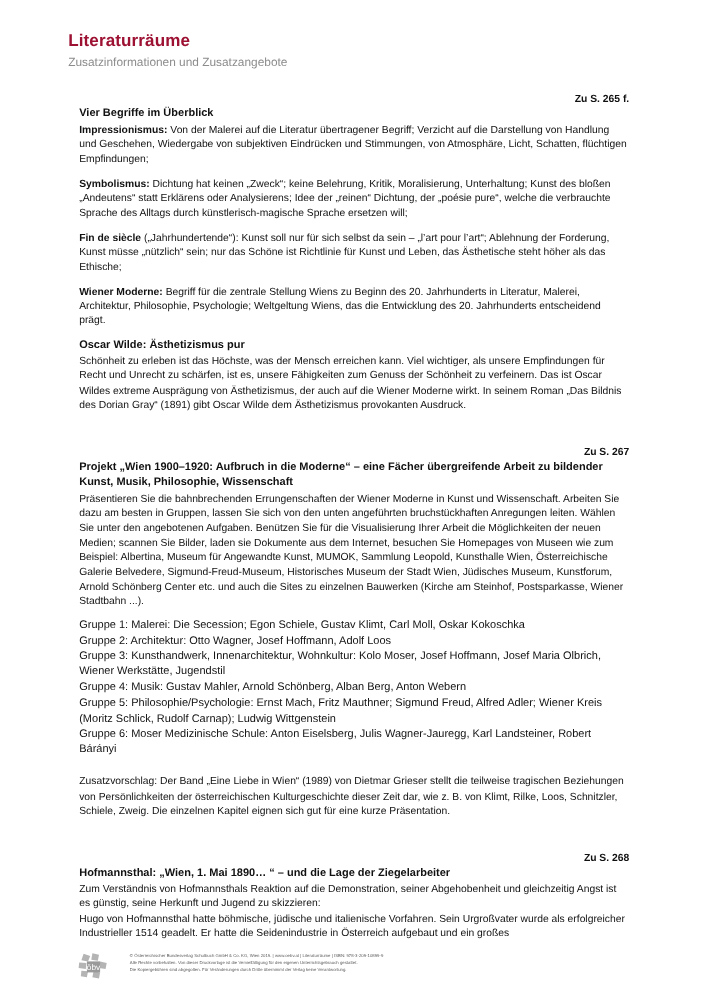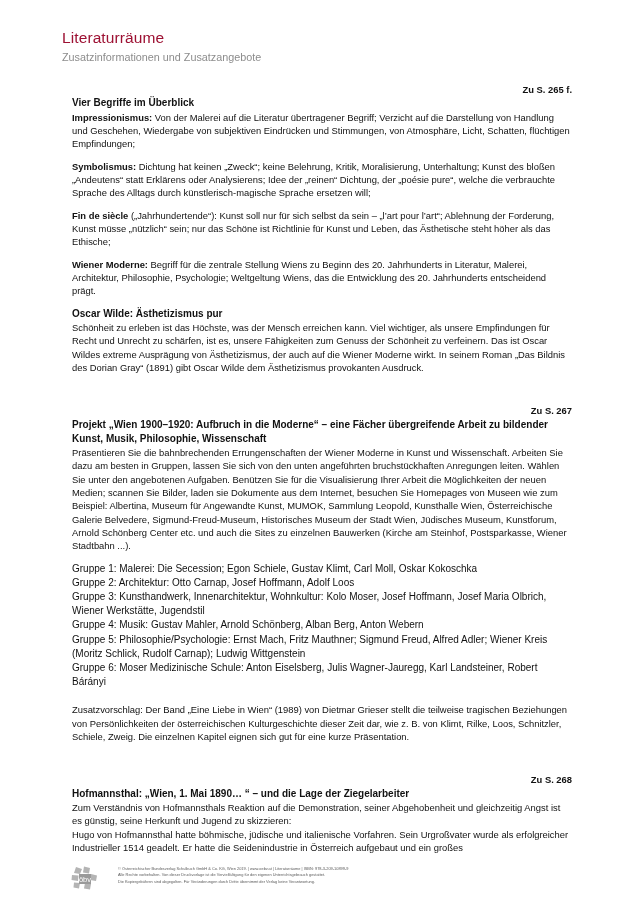--- a/index.html
+++ b/index.html
@@ -24,21 +24,21 @@
     height: 905px;
     padding: 0;
   }
 
   
   .doc-header {
     padding: 28px 60px 0 62px;
   }
   .doc-title {
     font-size: 15.5px;
-    font-weight: normal;
+    font-weight: bold;
     color: #9d1133;
     letter-spacing: 0.1px;
     margin: 0 0 3px 0;
     line-height: 1.25;
   }
   .doc-subtitle {
     font-size: 10.8px;
     color: #8c8c8c;
     line-height: 1.45;
     margin: 0;
@@ -156,21 +156,21 @@
 
     <div class="block">
       <p class="section-ref">Zu S. 267</p>
       <p class="section-head">Projekt „Wien 1900–1920: Aufbruch in die Moderne“ – eine Fächer übergreifende Arbeit zu bildender Kunst, Musik, Philosophie, Wissenschaft</p>
       <p class="para">Präsentieren Sie die bahnbrechenden Errungenschaften der Wiener Moderne in Kunst und Wissenschaft. Arbeiten Sie dazu am besten in Gruppen, lassen Sie sich von den unten angeführten bruchstückhaften Anregungen leiten. Wählen Sie unter den angebotenen Aufgaben. Benützen Sie für die Visualisierung Ihrer Arbeit die Möglichkeiten der neuen Medien; scannen Sie Bilder, laden sie Dokumente aus dem Internet, besuchen Sie Homepages von Museen wie zum Beispiel: Albertina, Museum für Angewandte Kunst, MUMOK, Sammlung Leopold, Kunsthalle Wien, Österreichische Galerie Belvedere, Sigmund-Freud-Museum, Historisches Museum der Stadt Wien, Jüdisches Museum, Kunstforum, Arnold Schönberg Center etc. und auch die Sites zu einzelnen Bauwerken (Kirche am Steinhof, Postsparkasse, Wiener Stadtbahn ...).</p>
 
       <div class="gap-sm"></div>
 
       <div class="group-list">
         <p>Gruppe 1: Malerei: Die Secession; Egon Schiele, Gustav Klimt, Carl Moll, Oskar Kokoschka</p>
-        <p>Gruppe 2: Architektur: Otto Carnap, Josef Hoffmann, Adolf Loos</p>
+        <p>Gruppe 2: Architektur: Otto Wagner, Josef Hoffmann, Adolf Loos</p>
         <p>Gruppe 3: Kunsthandwerk, Innenarchitektur, Wohnkultur: Kolo Moser, Josef Hoffmann, Josef Maria Olbrich, Wiener Werkstätte, Jugendstil</p>
         <p>Gruppe 4: Musik: Gustav Mahler, Arnold Schönberg, Alban Berg, Anton Webern</p>
         <p>Gruppe 5: Philosophie/Psychologie: Ernst Mach, Fritz Mauthner; Sigmund Freud, Alfred Adler; Wiener Kreis (Moritz Schlick, Rudolf Carnap); Ludwig Wittgenstein</p>
         <p>Gruppe 6: Moser Medizinische Schule: Anton Eiselsberg, Julis Wagner-Jauregg, Karl Landsteiner, Robert Bárányi</p>
       </div>
 
       <div class="gap-md"></div>
 
       <p class="para">Zusatzvorschlag: Der Band „Eine Liebe in Wien“ (1989) von Dietmar Grieser stellt die teilweise tragischen Beziehungen von Persönlichkeiten der österreichischen Kulturgeschichte dieser Zeit dar, wie z. B. von Klimt, Rilke, Loos, Schnitzler, Schiele, Zweig. Die einzelnen Kapitel eignen sich gut für eine kurze Präsentation.</p>
     </div>

